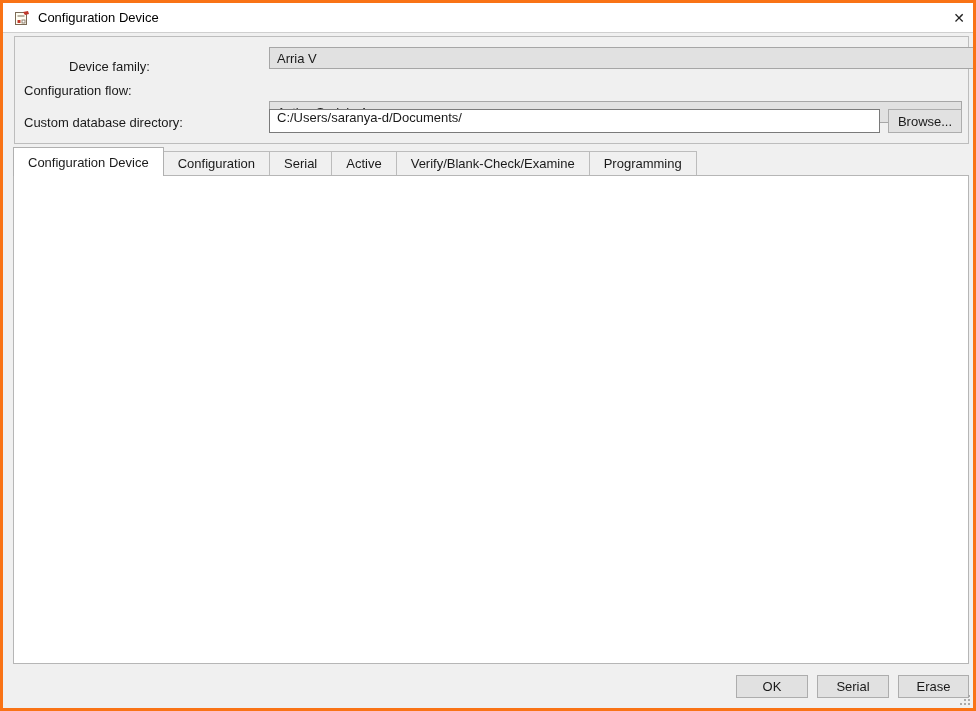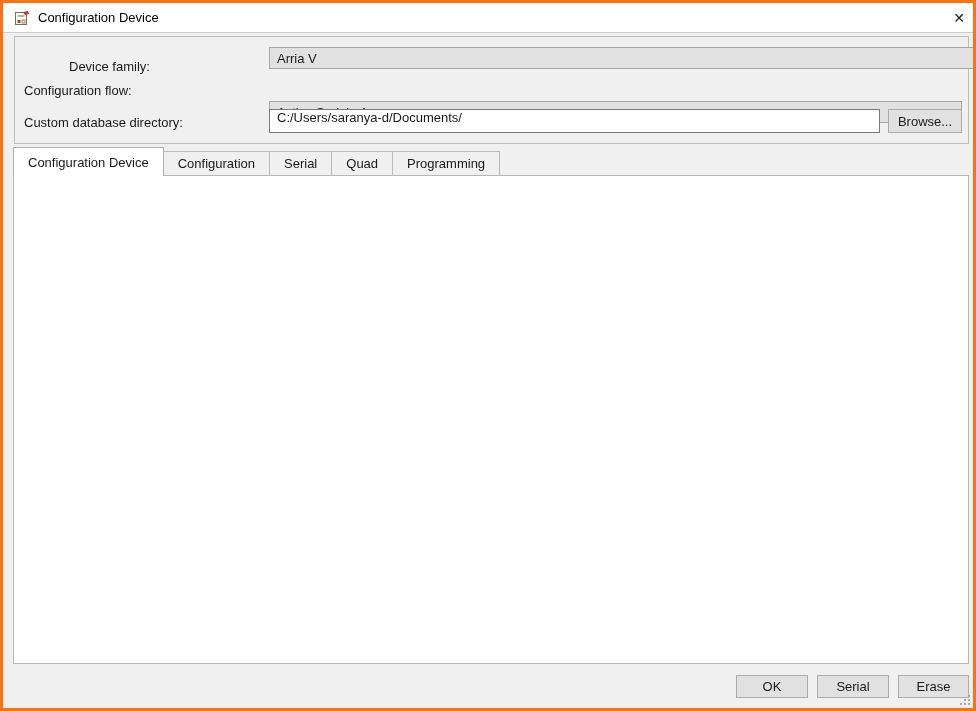--- a/index.html
+++ b/index.html
@@ -93,21 +93,22 @@
     </div>
     <div class="abs btn" style="left:873px;top:72px;width:74px;height:24px;">
       <span>Browse...</span>
     </div>
   </div>
 
   <div class="abs tabbar">
       <div class="tab active">Configuration Device</div>
       <div class="tab">Configuration</div>
       <div class="tab">Serial</div>
-      <div class="tab">Quad</div>
+      <div class="tab">Active</div>
+      <div class="tab">Verify/Blank-Check/Examine</div>
       <div class="tab">Programming</div>
     </div>
 
   <div class="abs tab-panel"></div>
 
   <span class="abs flabel" style="left:18px;top:190px;">Name filter:</span>
   <input class="abs textbox" style="left: 92px; top: 184px; width: 356px; height: 26px;" value="">
 
   <div class="abs table">
     <div class="thead">

